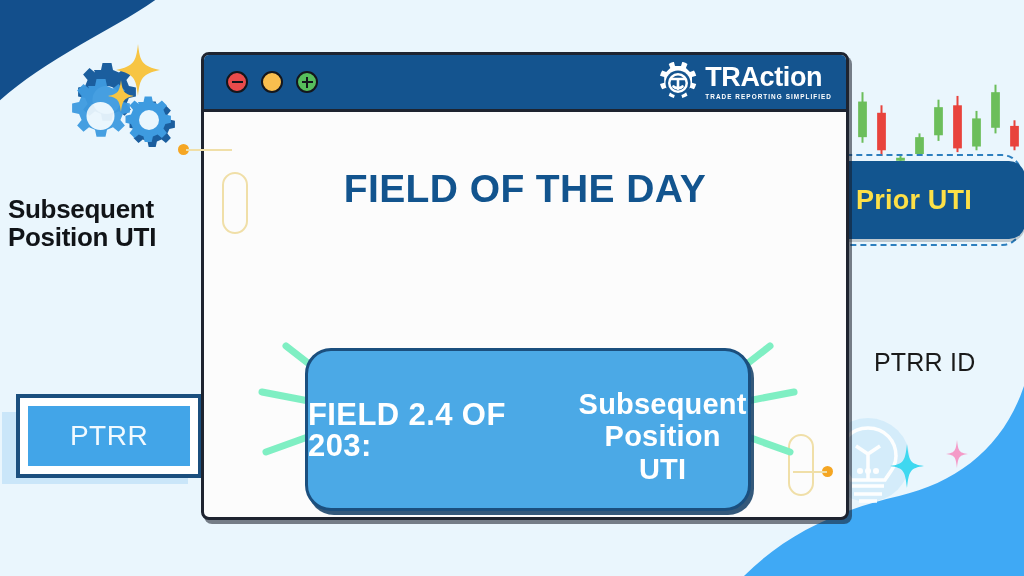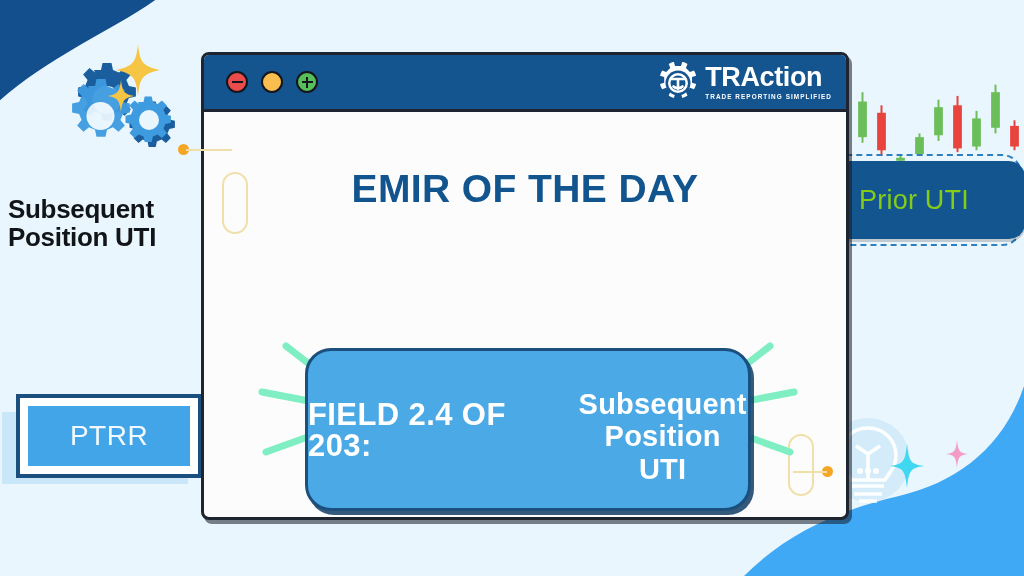--- a/index.html
+++ b/index.html
@@ -54,21 +54,21 @@
     position:absolute; left:0; top:0; width:226px; height:92px;
     border:2px dashed #2D7FBE; border-radius:20px;
   }
   .prior-fill{
     position:absolute; left:7px; top:7px; width:222px; height:78px;
     background:#12558F; border-radius:16px;
     display:flex; align-items:center; justify-content:center;
     box-shadow:0 3px 0 rgba(0,0,0,.18);
   }
   .prior-fill span{
-    color:#84cc16; font-size:27px; font-weight:400; letter-spacing:.2px;
+    color:#fde047; font-size:27px; font-weight:700; letter-spacing:.2px;
   }
   .prior-conn{ position:absolute; left:770px; top:236px; width:60px; height:58px; }
 
   
   .window{
     position:absolute; left:201px; top:52px; width:648px; height:468px;
     background:#FCFCFC;
     border:3px solid #1E2430;
     border-radius:8px;
     box-shadow:3px 4px 0 rgba(20,26,38,.55);
@@ -246,20 +246,21 @@
   </div>
   <div class="prior-conn">
     <svg width="60" height="58" viewBox="0 0 60 58">
       <line x1="54" y1="2" x2="14" y2="40" stroke="#3E9BE0" stroke-width="3.5"></line>
       <rect x="49" y="-3" width="9" height="9" fill="#3E9BE0" transform="rotate(45 53.5 1.5)"></rect>
       <rect x="8" y="34" width="11" height="11" fill="#3E9BE0" transform="rotate(45 13.5 39.5)"></rect>
       <circle cx="13.5" cy="39.5" r="3" fill="#DFF3FD"></circle>
     </svg>
   </div>
 
+  <div class="lbl-ptrrid">PTRR ID</div>
 
   <div class="bulb">
     <svg width="100" height="100" viewBox="0 0 100 100">
       <circle cx="50" cy="46" r="42" fill="#BFE3F7" opacity="0.55"></circle>
       <g stroke="#FFFFFF" stroke-width="3.5" fill="none">
         <path d="M50,14 C33,14 22,27 22,42 C22,53 29,59 33,66 L67,66 C71,59 78,53 78,42 C78,27 67,14 50,14 Z"></path>
         <path d="M34,72 L66,72 M36,80 L64,80 M41,87 L59,87"></path>
         <path d="M50,40 L50,66 M50,40 L38,32 M50,40 L62,32"></path>
       </g>
       <circle cx="42" cy="57" r="3" fill="#FFFFFF"></circle>
@@ -306,21 +307,21 @@
         </div>
       </div>
     </div>
 
     <div class="content">
 
       <div class="ybr-left"></div>
       <div class="ybr-right"></div>
 
       <div class="headline">
-        <div class="h-sub">EMIR OF THE DAY</div>
+        <div class="h-sub">FIELD OF THE DAY</div>
       </div>
 
       <div class="card-area">
         <svg class="burst" viewBox="0 0 648 180">
           <g stroke="#7FEFC3" stroke-width="7" stroke-linecap="round">
             <line x1="58" y1="52" x2="110" y2="62"></line>
             <line x1="62" y1="112" x2="112" y2="94"></line>
             <line x1="82" y1="6" x2="118" y2="34"></line>
             <line x1="590" y1="52" x2="538" y2="62"></line>
             <line x1="586" y1="112" x2="536" y2="94"></line>

